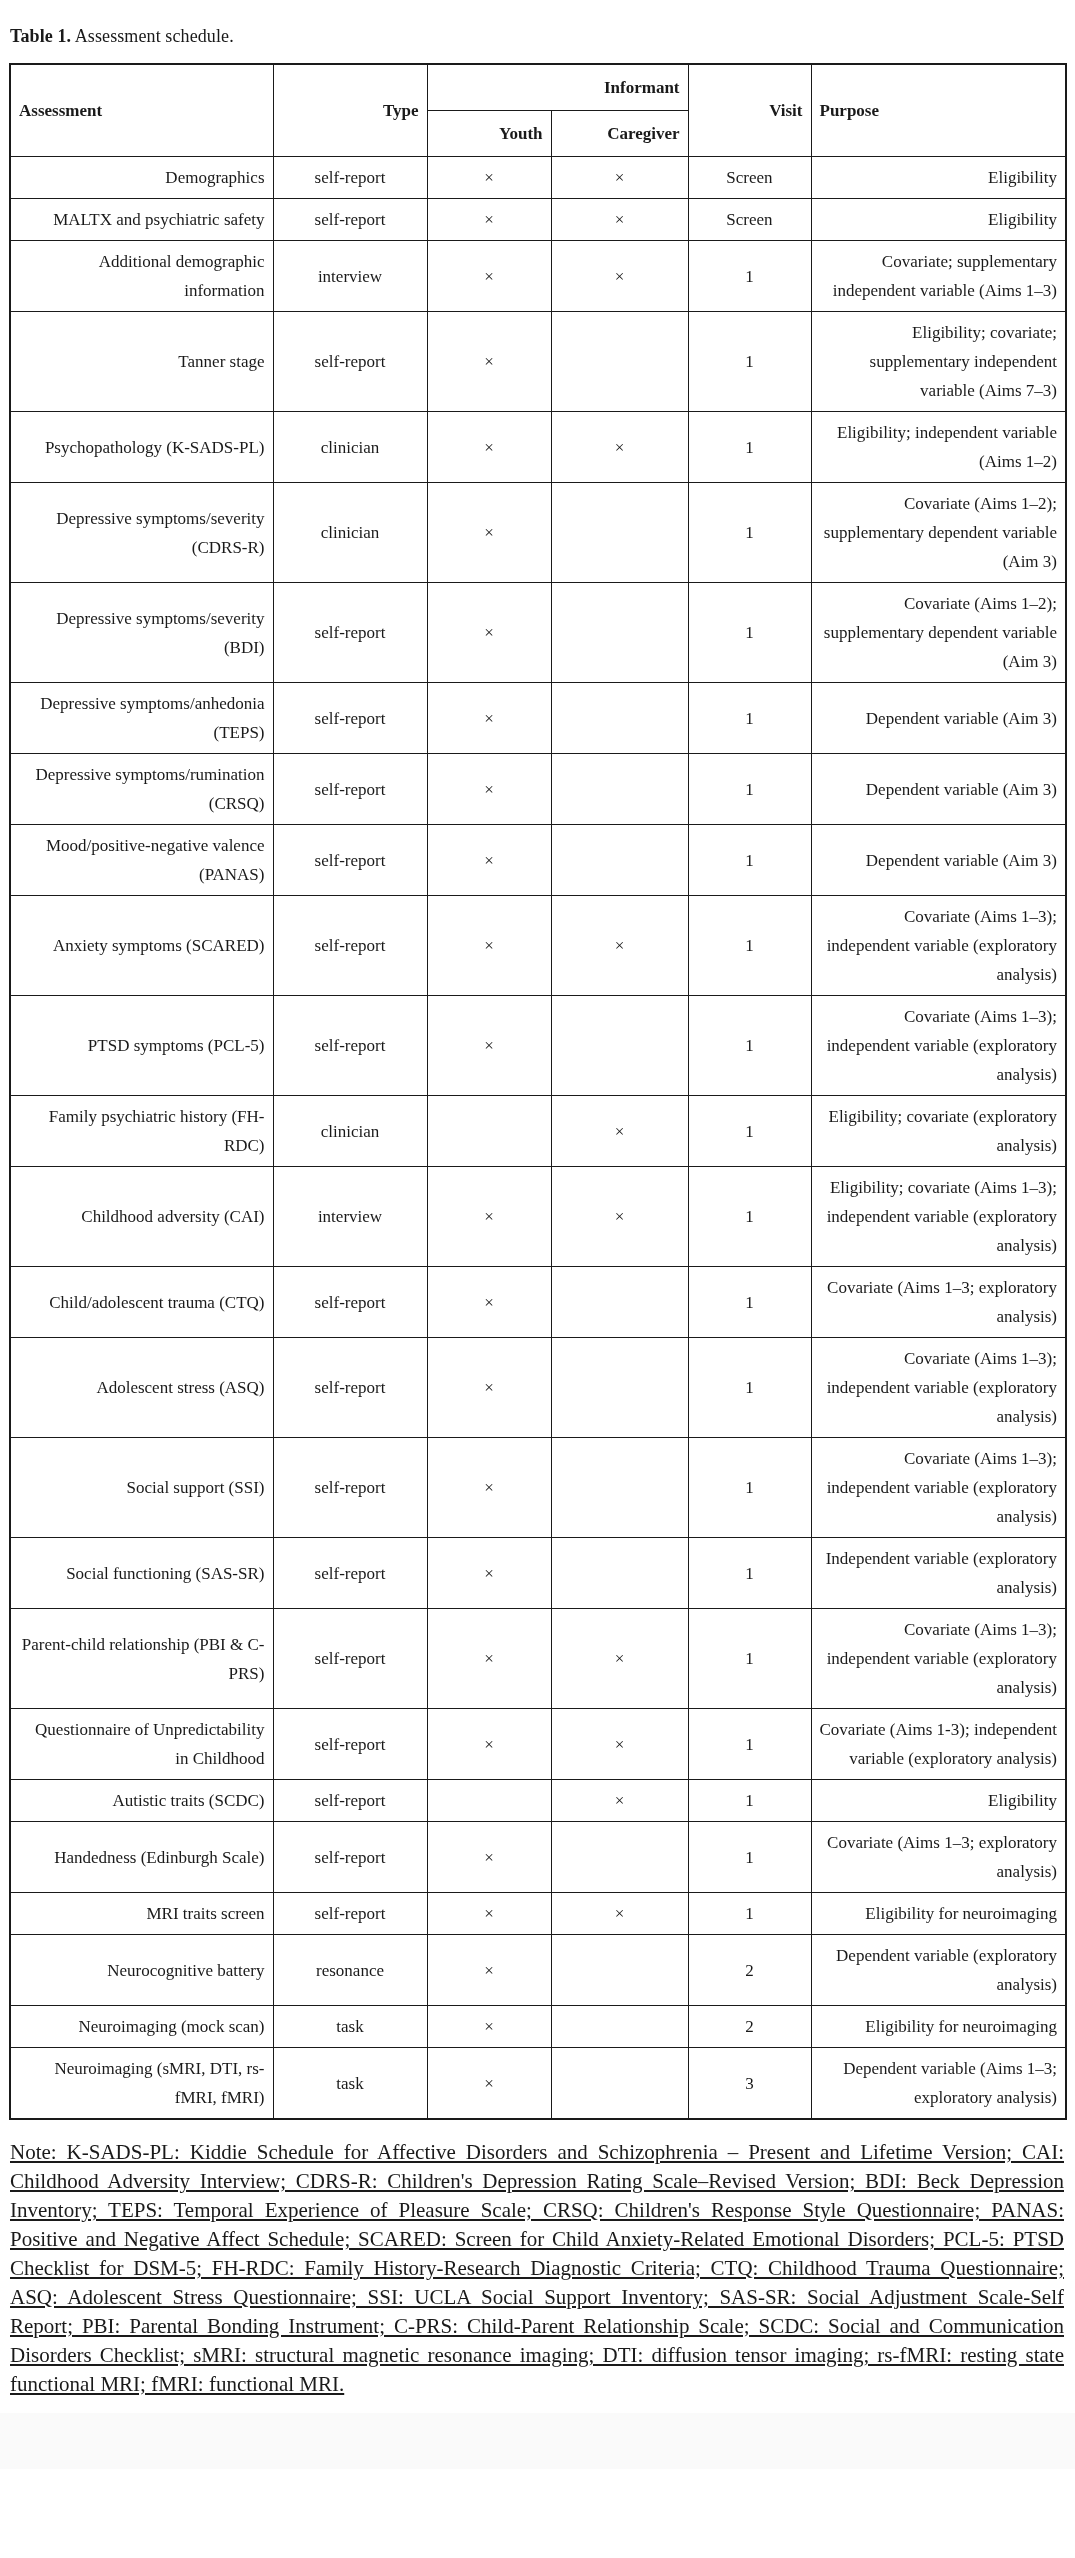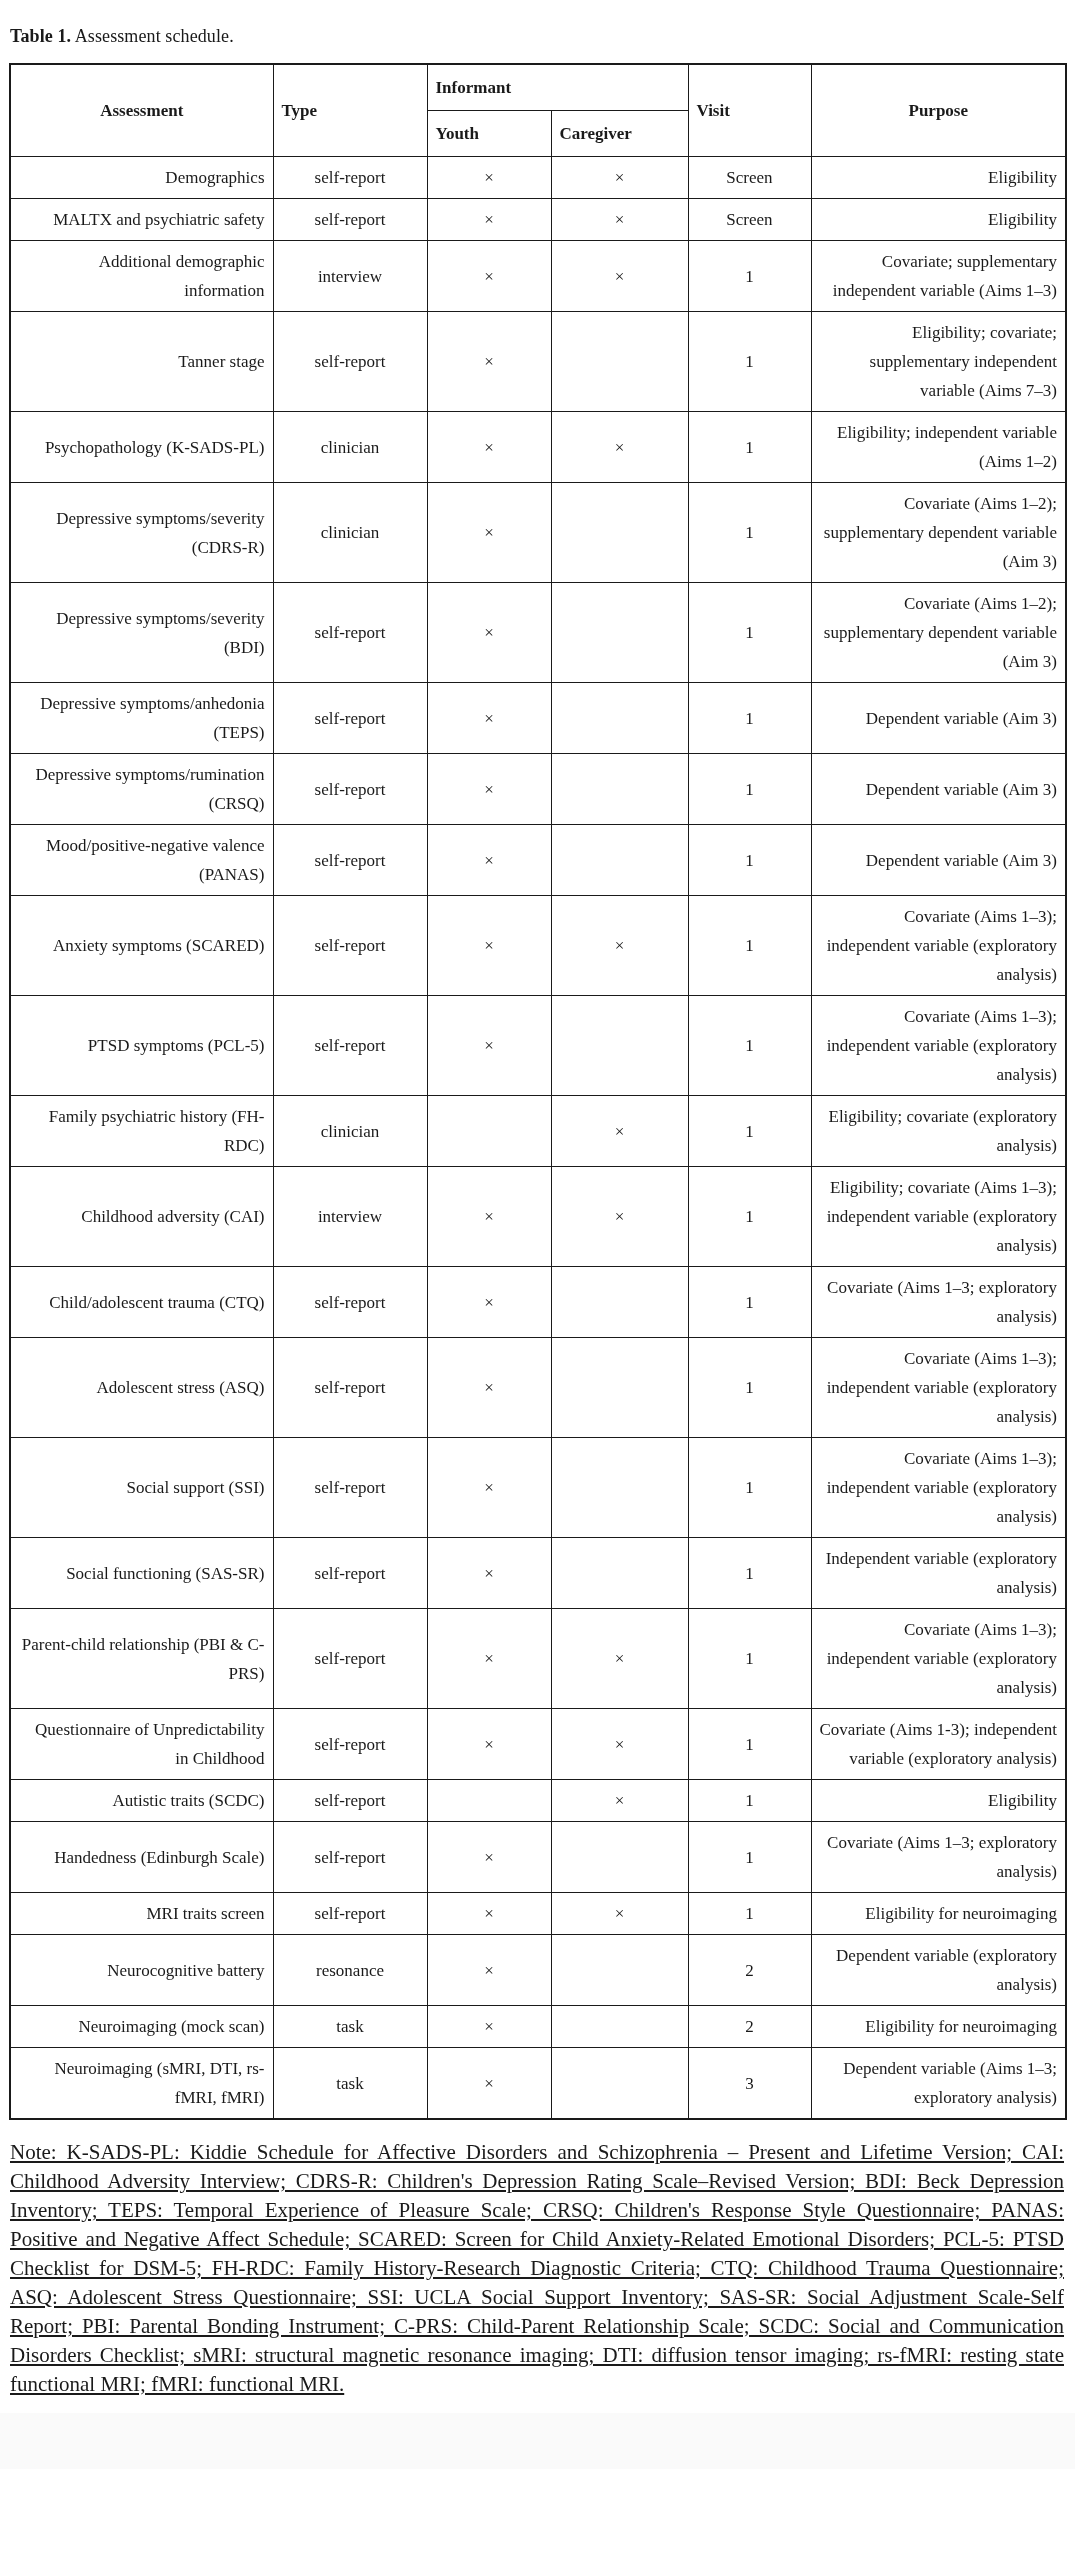--- a/index.html
+++ b/index.html
@@ -27,24 +27,24 @@
   table.schedule th, table.schedule td {
     border: 1px solid #1a1a1a;
     font-size: 17px;
     line-height: 29px;
     padding: 6px 8px;
     vertical-align: middle;
     word-wrap: break-word;
   }
   table.schedule th {
     font-weight: bold;
-    text-align: left;
+    text-align: right;
     padding: 8px 8px;
   }
-  table.schedule th.th-left { text-align: center; }
+  table.schedule th.th-left { text-align: left; }
   td.td-left { text-align: right; }
   td.td-center { text-align: center; }
   .note {
     font-size: 21px;
     line-height: 29px;
     text-align: justify;
     margin: 18px 1px 0 1px;
     width: 1054px;
     text-decoration: underline;
   }

